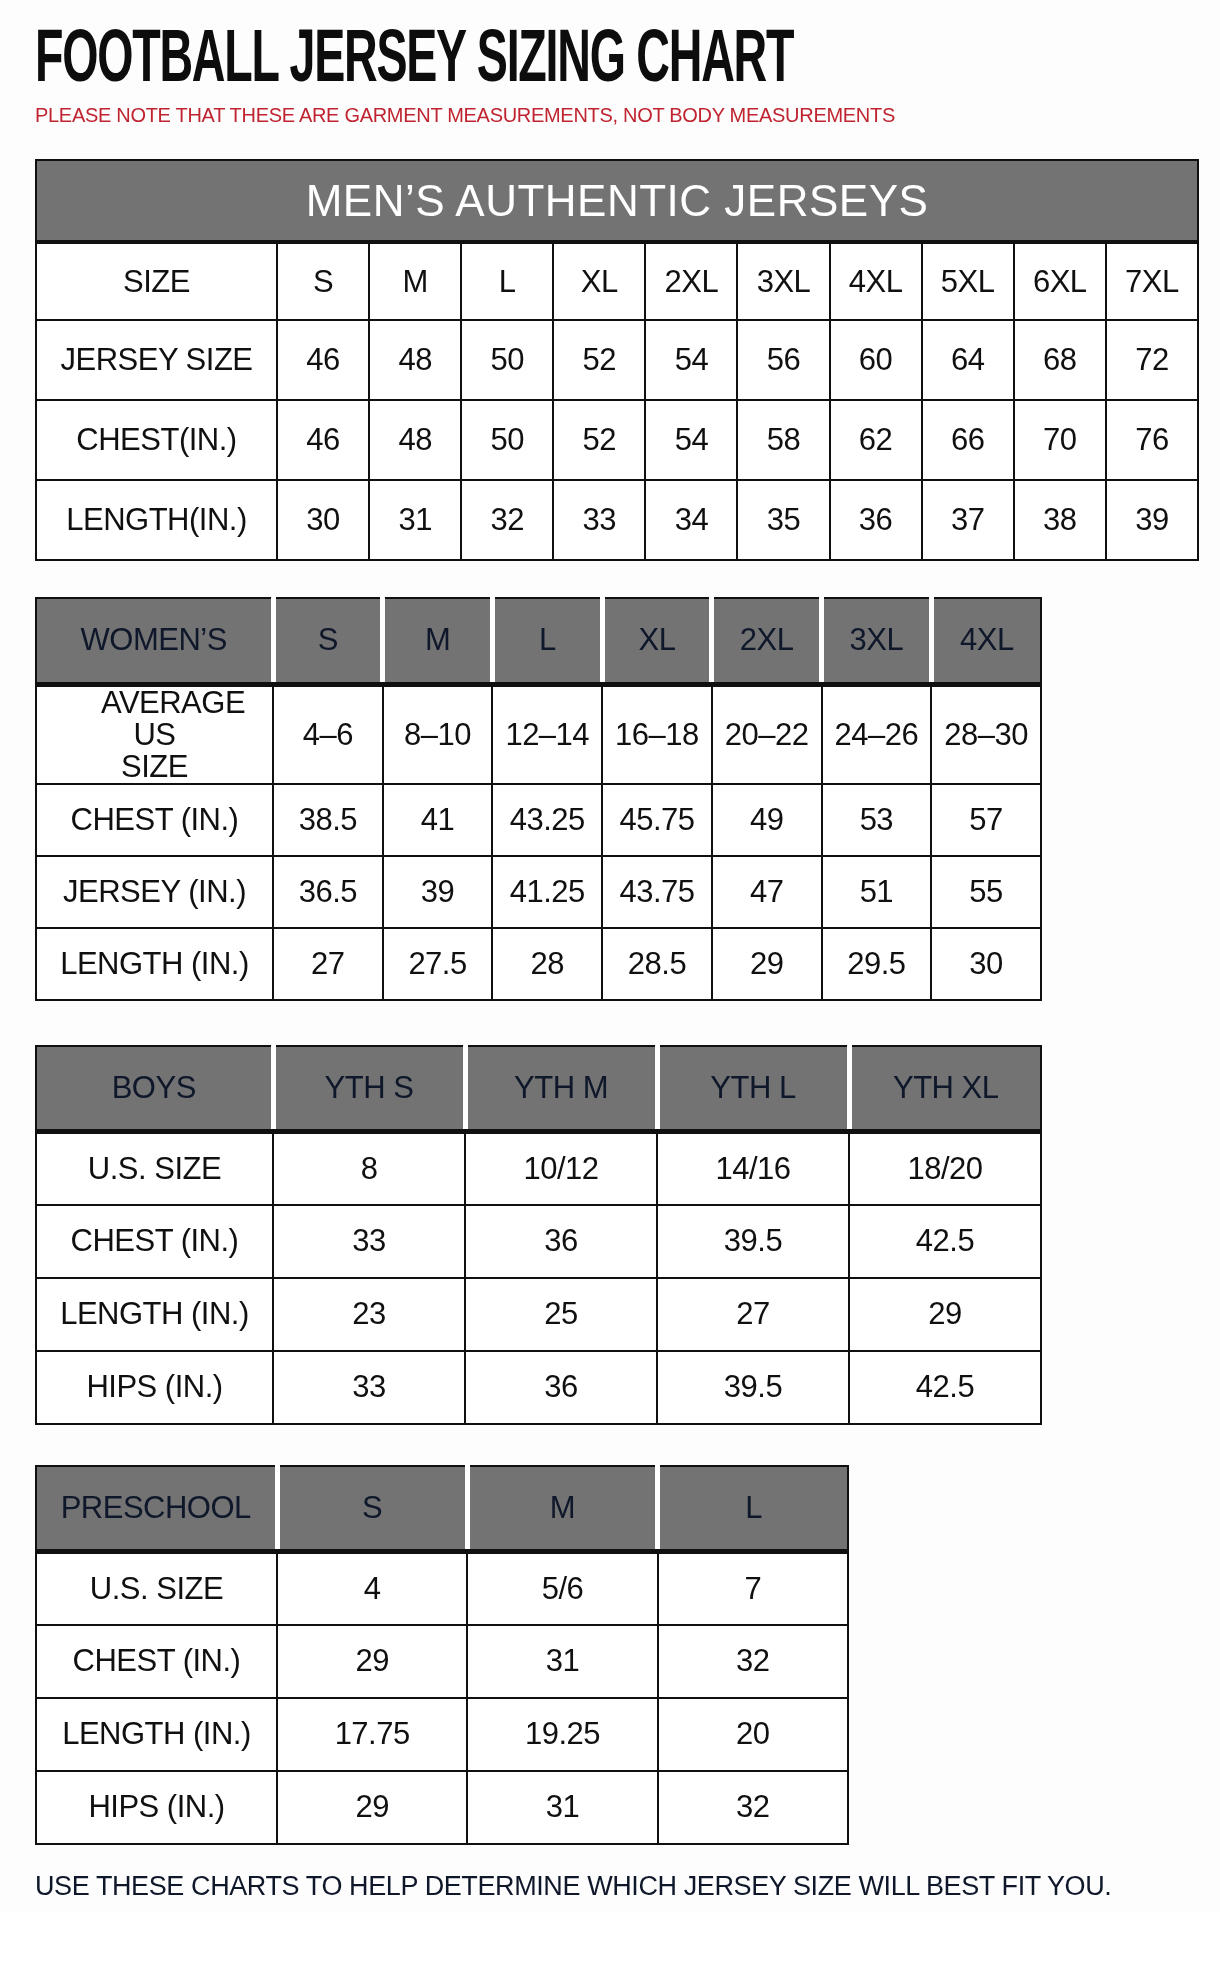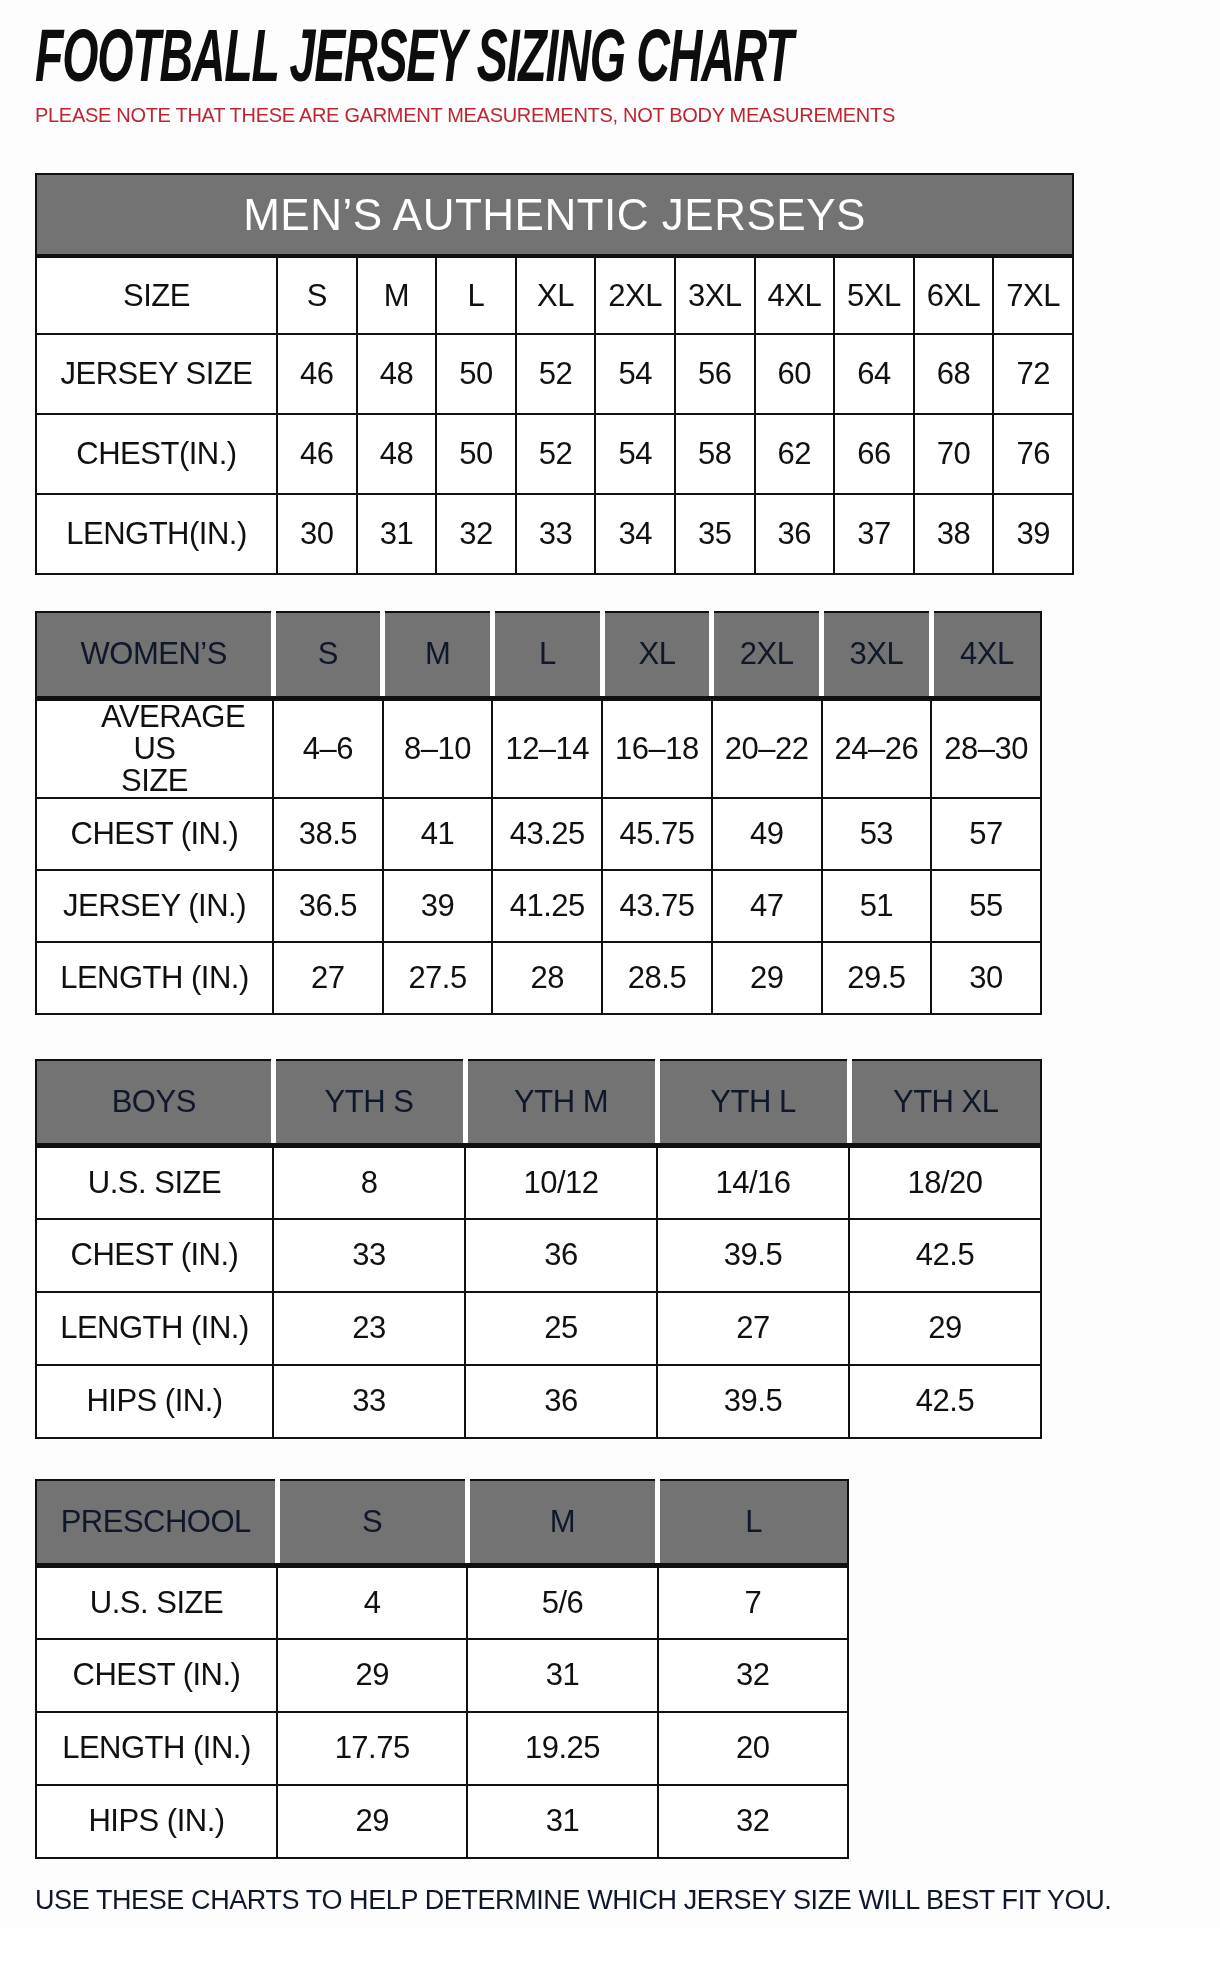--- a/index.html
+++ b/index.html
@@ -5,21 +5,21 @@
   * { margin: 0; padding: 0; box-sizing: border-box; }
   html, body { background: #ffffff; }
   body {
     width: 1220px;
     font-family: "Liberation Sans", sans-serif;
     color: #101010;
   }
   .page { width: 1220px; padding: 16px 35px 10px 35px; background: #fdfdfd; }
 
   
-  .title-wrap { height: 82px; overflow: visible; white-space: nowrap; font-style: italic; }
+  .title-wrap { height: 82px; overflow: visible; white-space: nowrap; }
   .title-inner {
     display: inline-block;
     transform: scaleX(0.63);
     transform-origin: left center;
     font-size: 74px;
     line-height: 80px;
     font-weight: bold;
     letter-spacing: -2px;
     color: #0d0d0d;
   }
@@ -59,21 +59,21 @@
 
   
   tr.hdr-row td {
     background: #737373;
     color: #0f172a;
     border-bottom: 5px solid #101010;
   }
   tr.hdr-row td + td { border-left: 5px solid #ffffff; }
 
   
-  .tbl-mens { width: 1039px; margin-top: 40px; }
+  .tbl-mens { width: 1164px; margin-top: 26px; }
   .tbl-mens col.c-lbl { width: 241px; }
   .tbl-mens td.banner {
     background: #737373;
     color: #ffffff;
     height: 82px;
     font-size: 44px;
     letter-spacing: 0.5px;
     border-bottom: 4px solid #101010;
   }
   .tbl-mens tr.size-row td { height: 78px; }

